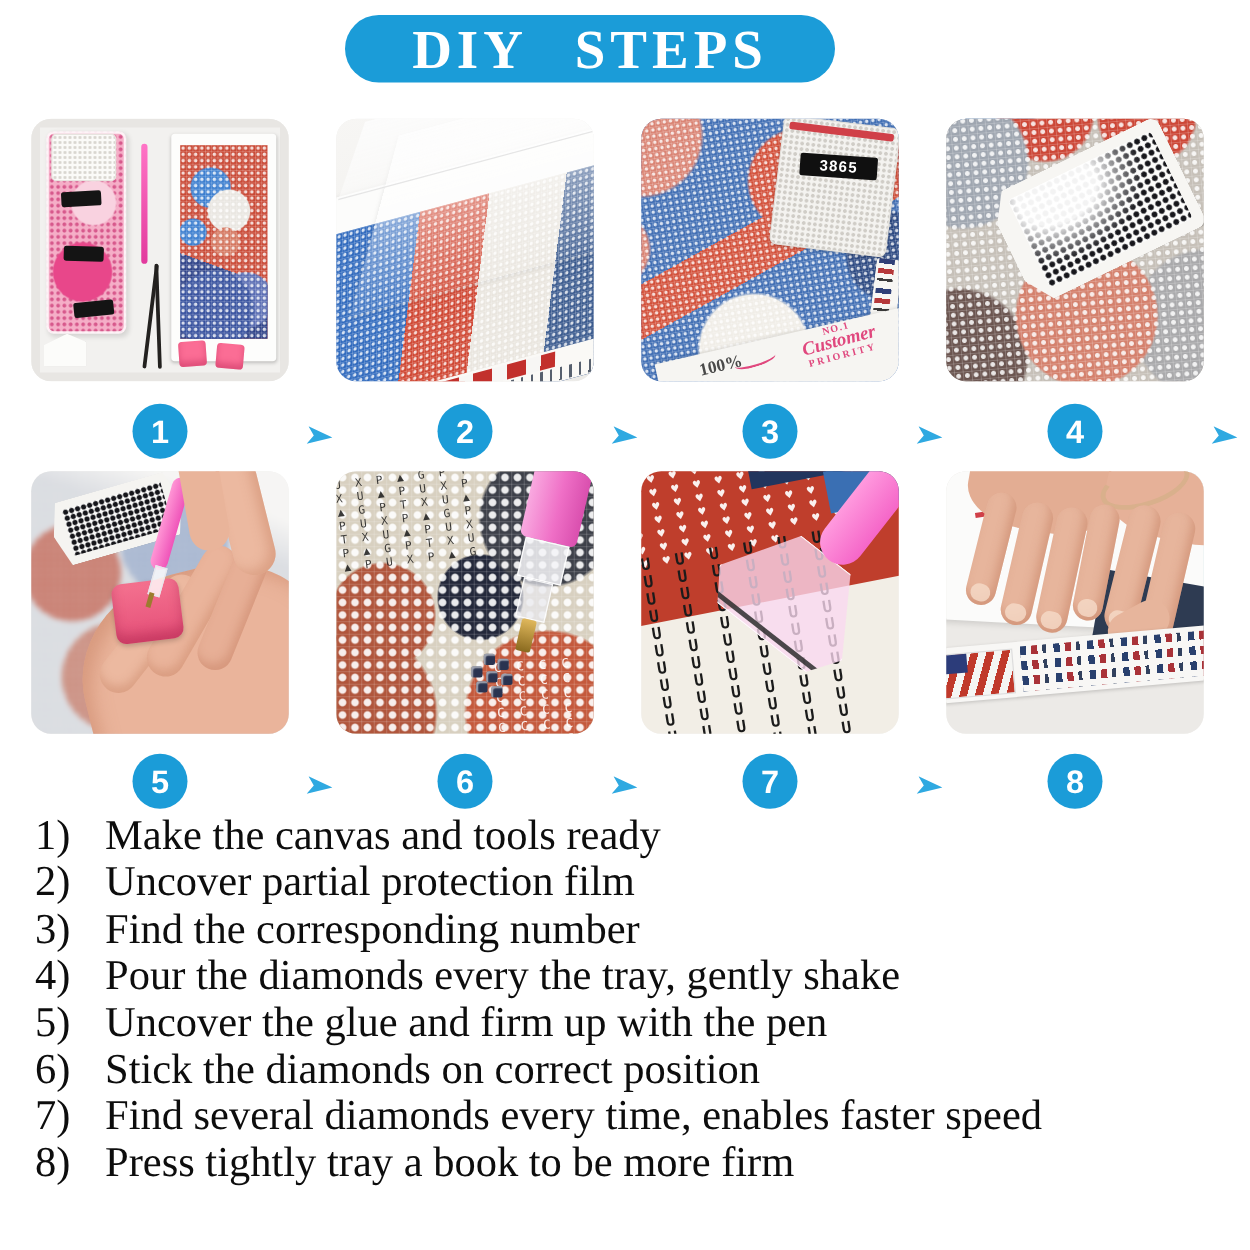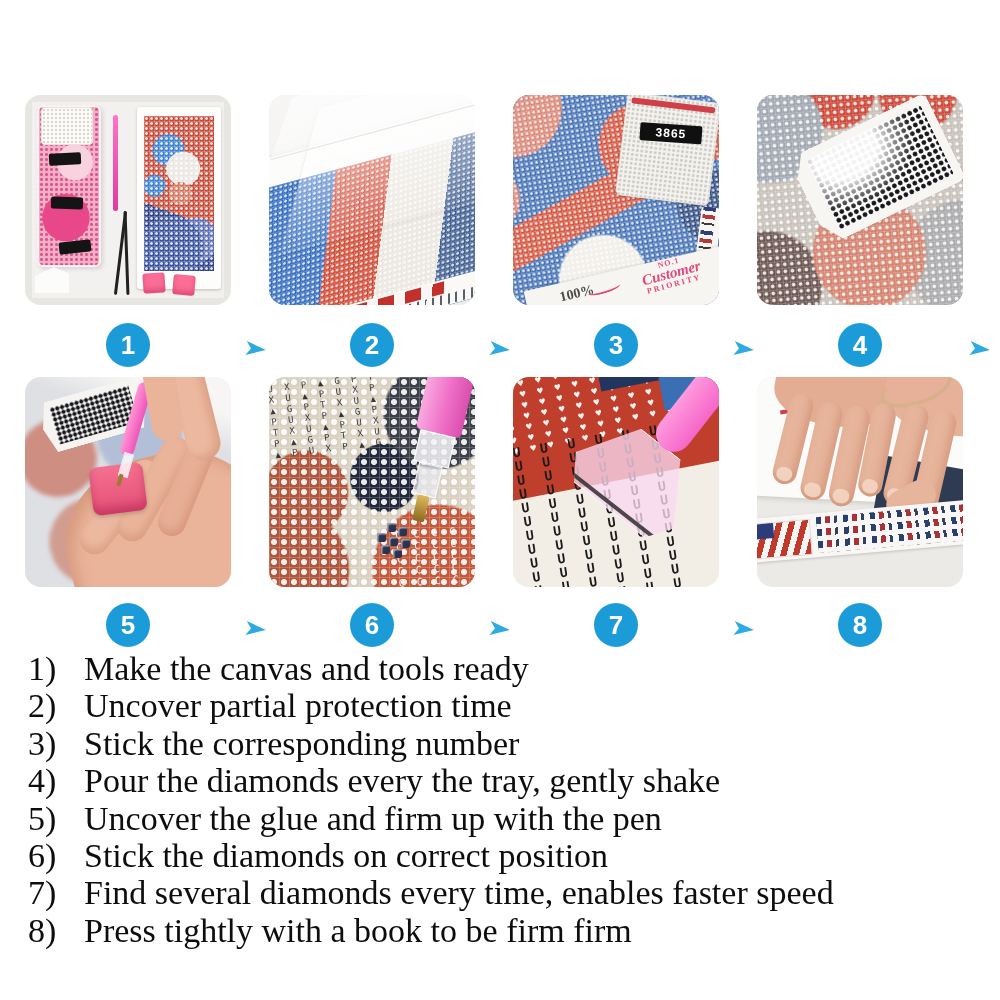--- a/index.html
+++ b/index.html
@@ -276,20 +276,23 @@
   .instructions{position:absolute;left:28px;top:650px;width:952px;color:#0d0d0d;}
   .instr-line{display:flex;font-size:34px;line-height:37.4px;white-space:nowrap;}
   .instr-line .n{width:56px;flex:0 0 56px;}
   .instr-line .t{flex:1;font-family:Liberation Serif, serif;}
 </style>
 </head>
 <body>
 
 <div id="stage">
 
+  <div class="pill">
+    <span>DIY STEPS</span>
+  </div>
 
   <div class="photo" style="left:25px;top:95px;">
     <div class="p1-base"></div>
     <div class="p1-bag"></div>
     <div class="p1-pouch"></div>
     <div class="p1-label" style="left:24px;top:58px;transform:rotate(-3deg);"></div>
     <div class="p1-label" style="left:26px;top:102px;transform:rotate(2deg);"></div>
     <div class="p1-label" style="left:34px;top:146px;transform:rotate(-6deg);"></div>
     <div class="p1-pen"></div>
     <div class="p1-tweezer1"></div>
@@ -488,41 +491,41 @@
       </svg>
     </div>
 
   <div class="instructions">
     <div class="instr-line">
         <span class="n">1)</span>
         <span class="t">Make the canvas and tools ready</span>
       </div>
     <div class="instr-line">
         <span class="n">2)</span>
-        <span class="t">Uncover partial protection time</span>
+        <span class="t">Uncover partial protection film</span>
       </div>
     <div class="instr-line">
         <span class="n">3)</span>
-        <span class="t">Stick the corresponding number</span>
+        <span class="t">Find the corresponding number</span>
       </div>
     <div class="instr-line">
         <span class="n">4)</span>
         <span class="t">Pour the diamonds every the tray, gently shake</span>
       </div>
     <div class="instr-line">
         <span class="n">5)</span>
         <span class="t">Uncover the glue and firm up with the pen</span>
       </div>
     <div class="instr-line">
         <span class="n">6)</span>
         <span class="t">Stick the diamonds on correct position</span>
       </div>
     <div class="instr-line">
         <span class="n">7)</span>
         <span class="t">Find several diamonds every time, enables faster speed</span>
       </div>
     <div class="instr-line">
         <span class="n">8)</span>
-        <span class="t">Press tightly with a book to be firm firm</span>
+        <span class="t">Press tightly tray a book to be more firm</span>
       </div>
   </div>
 
 </div>
 
 </body></html>

